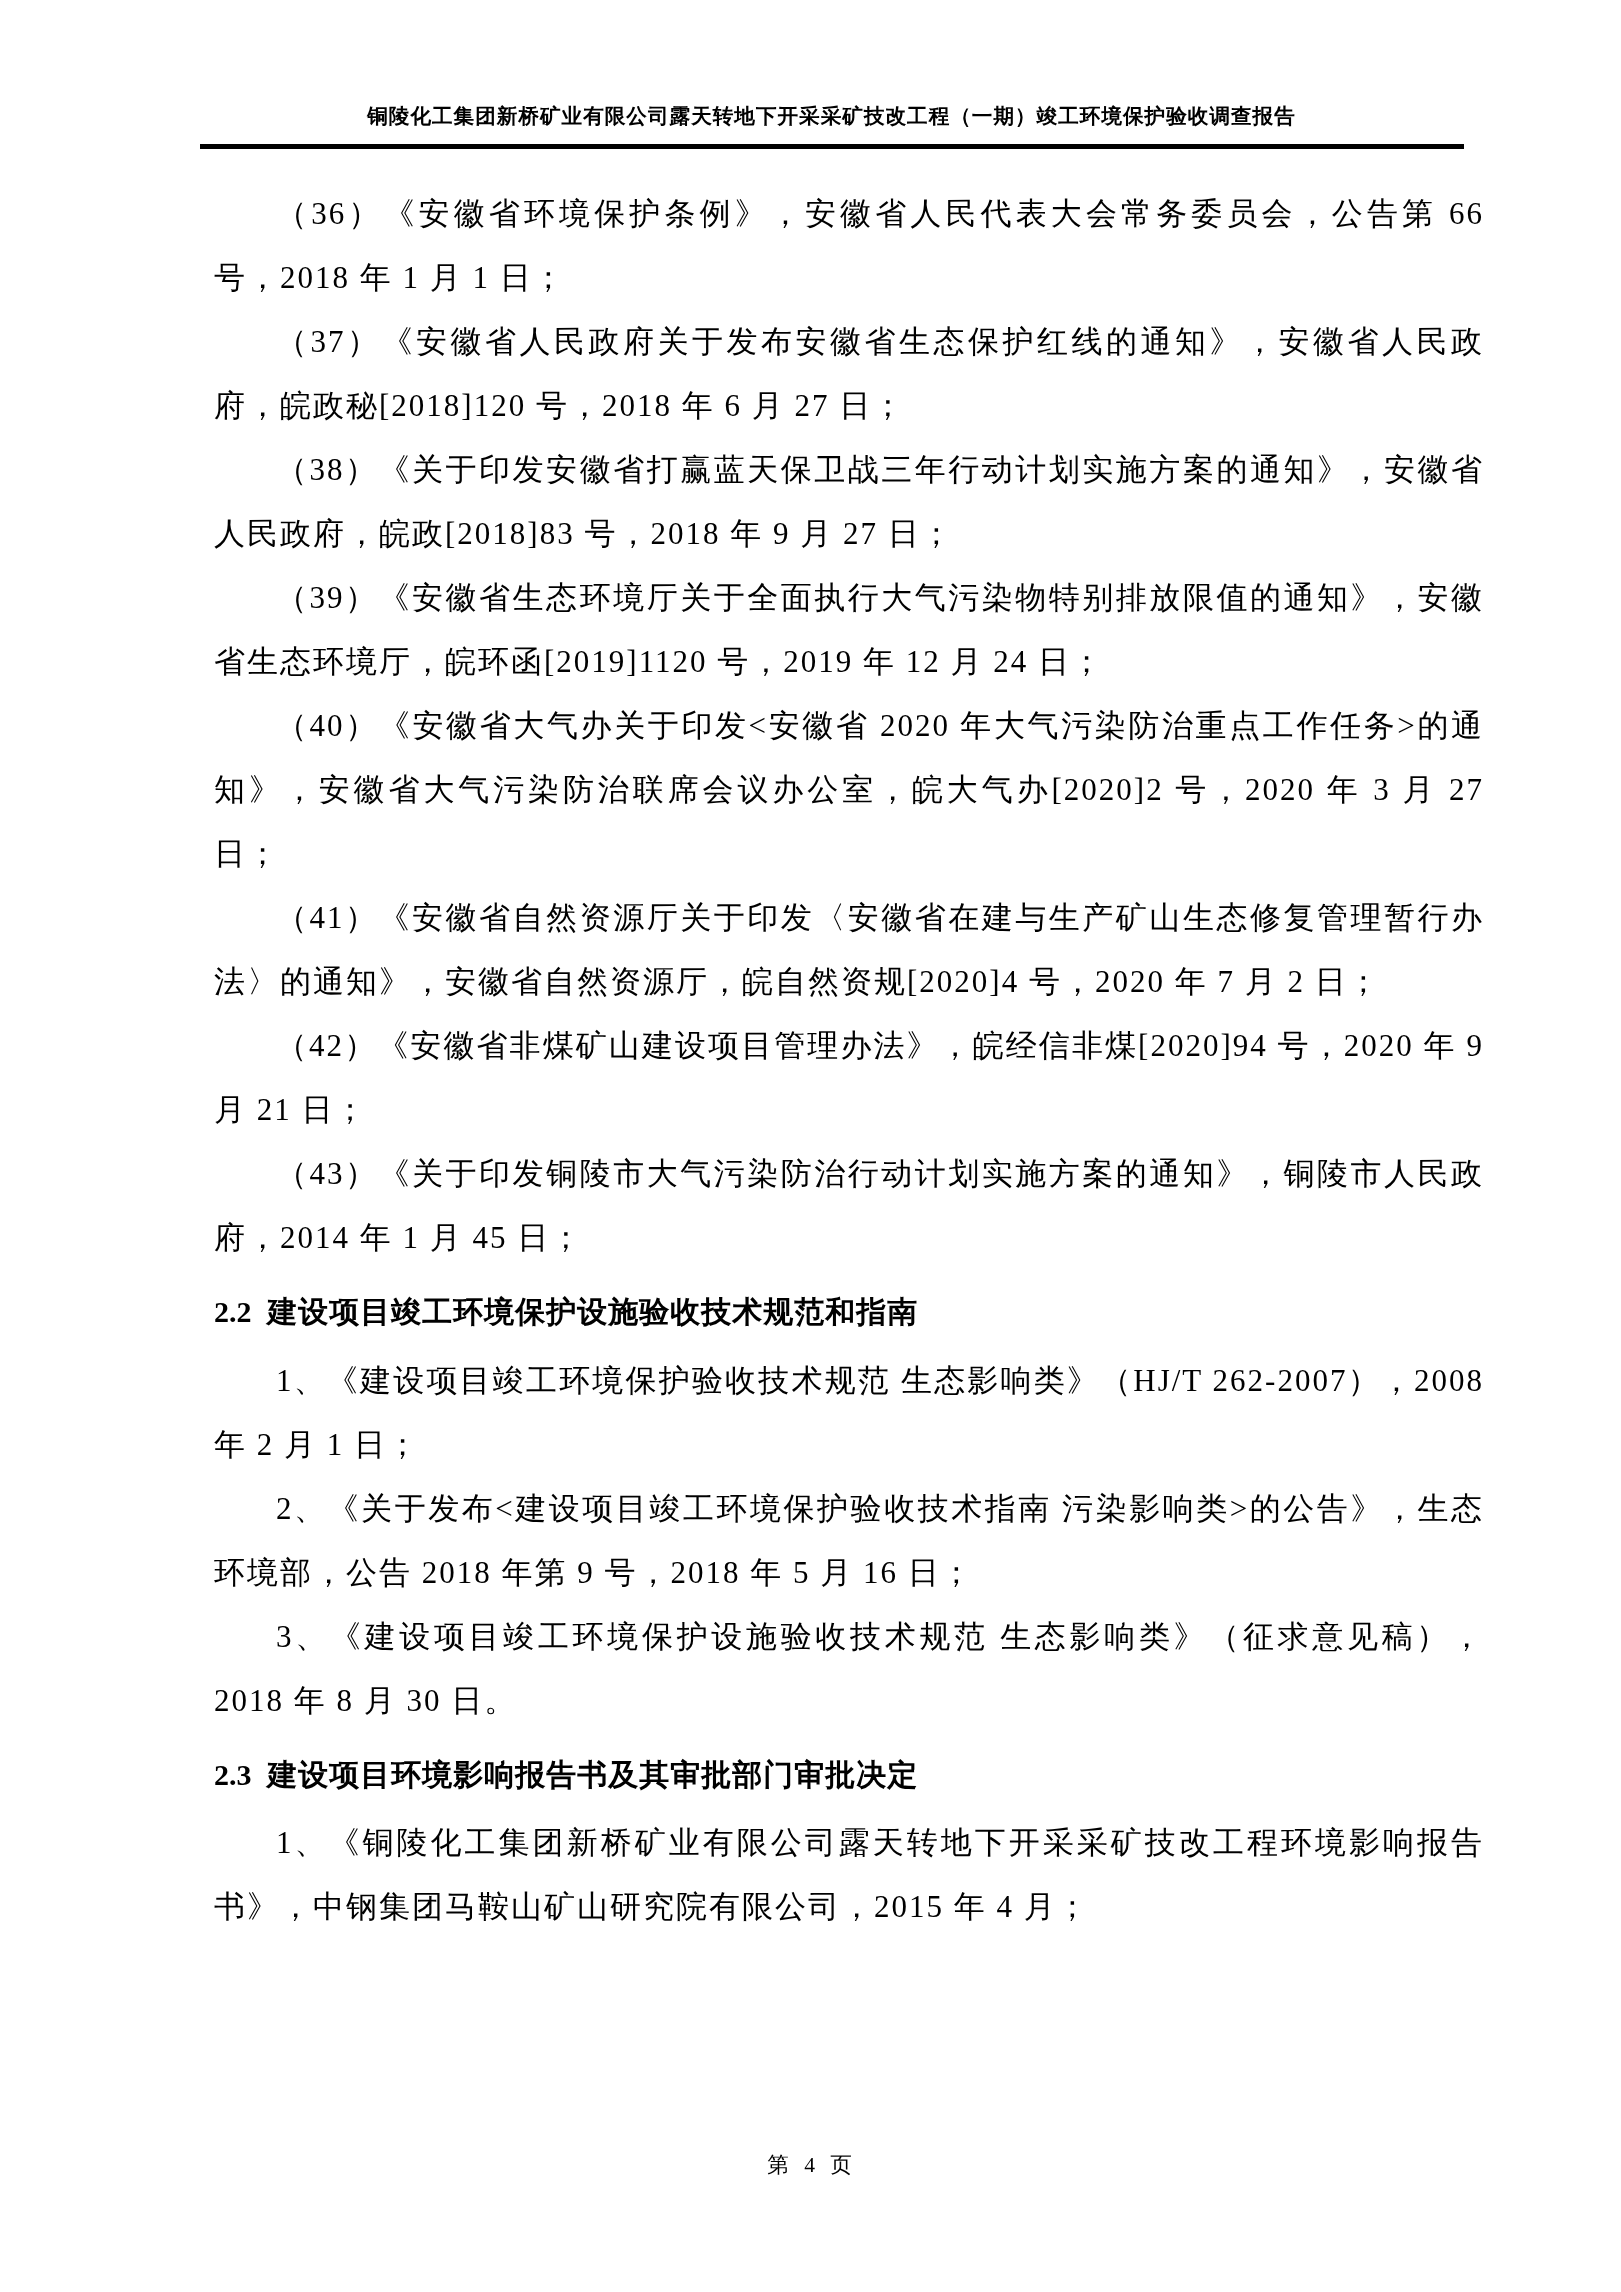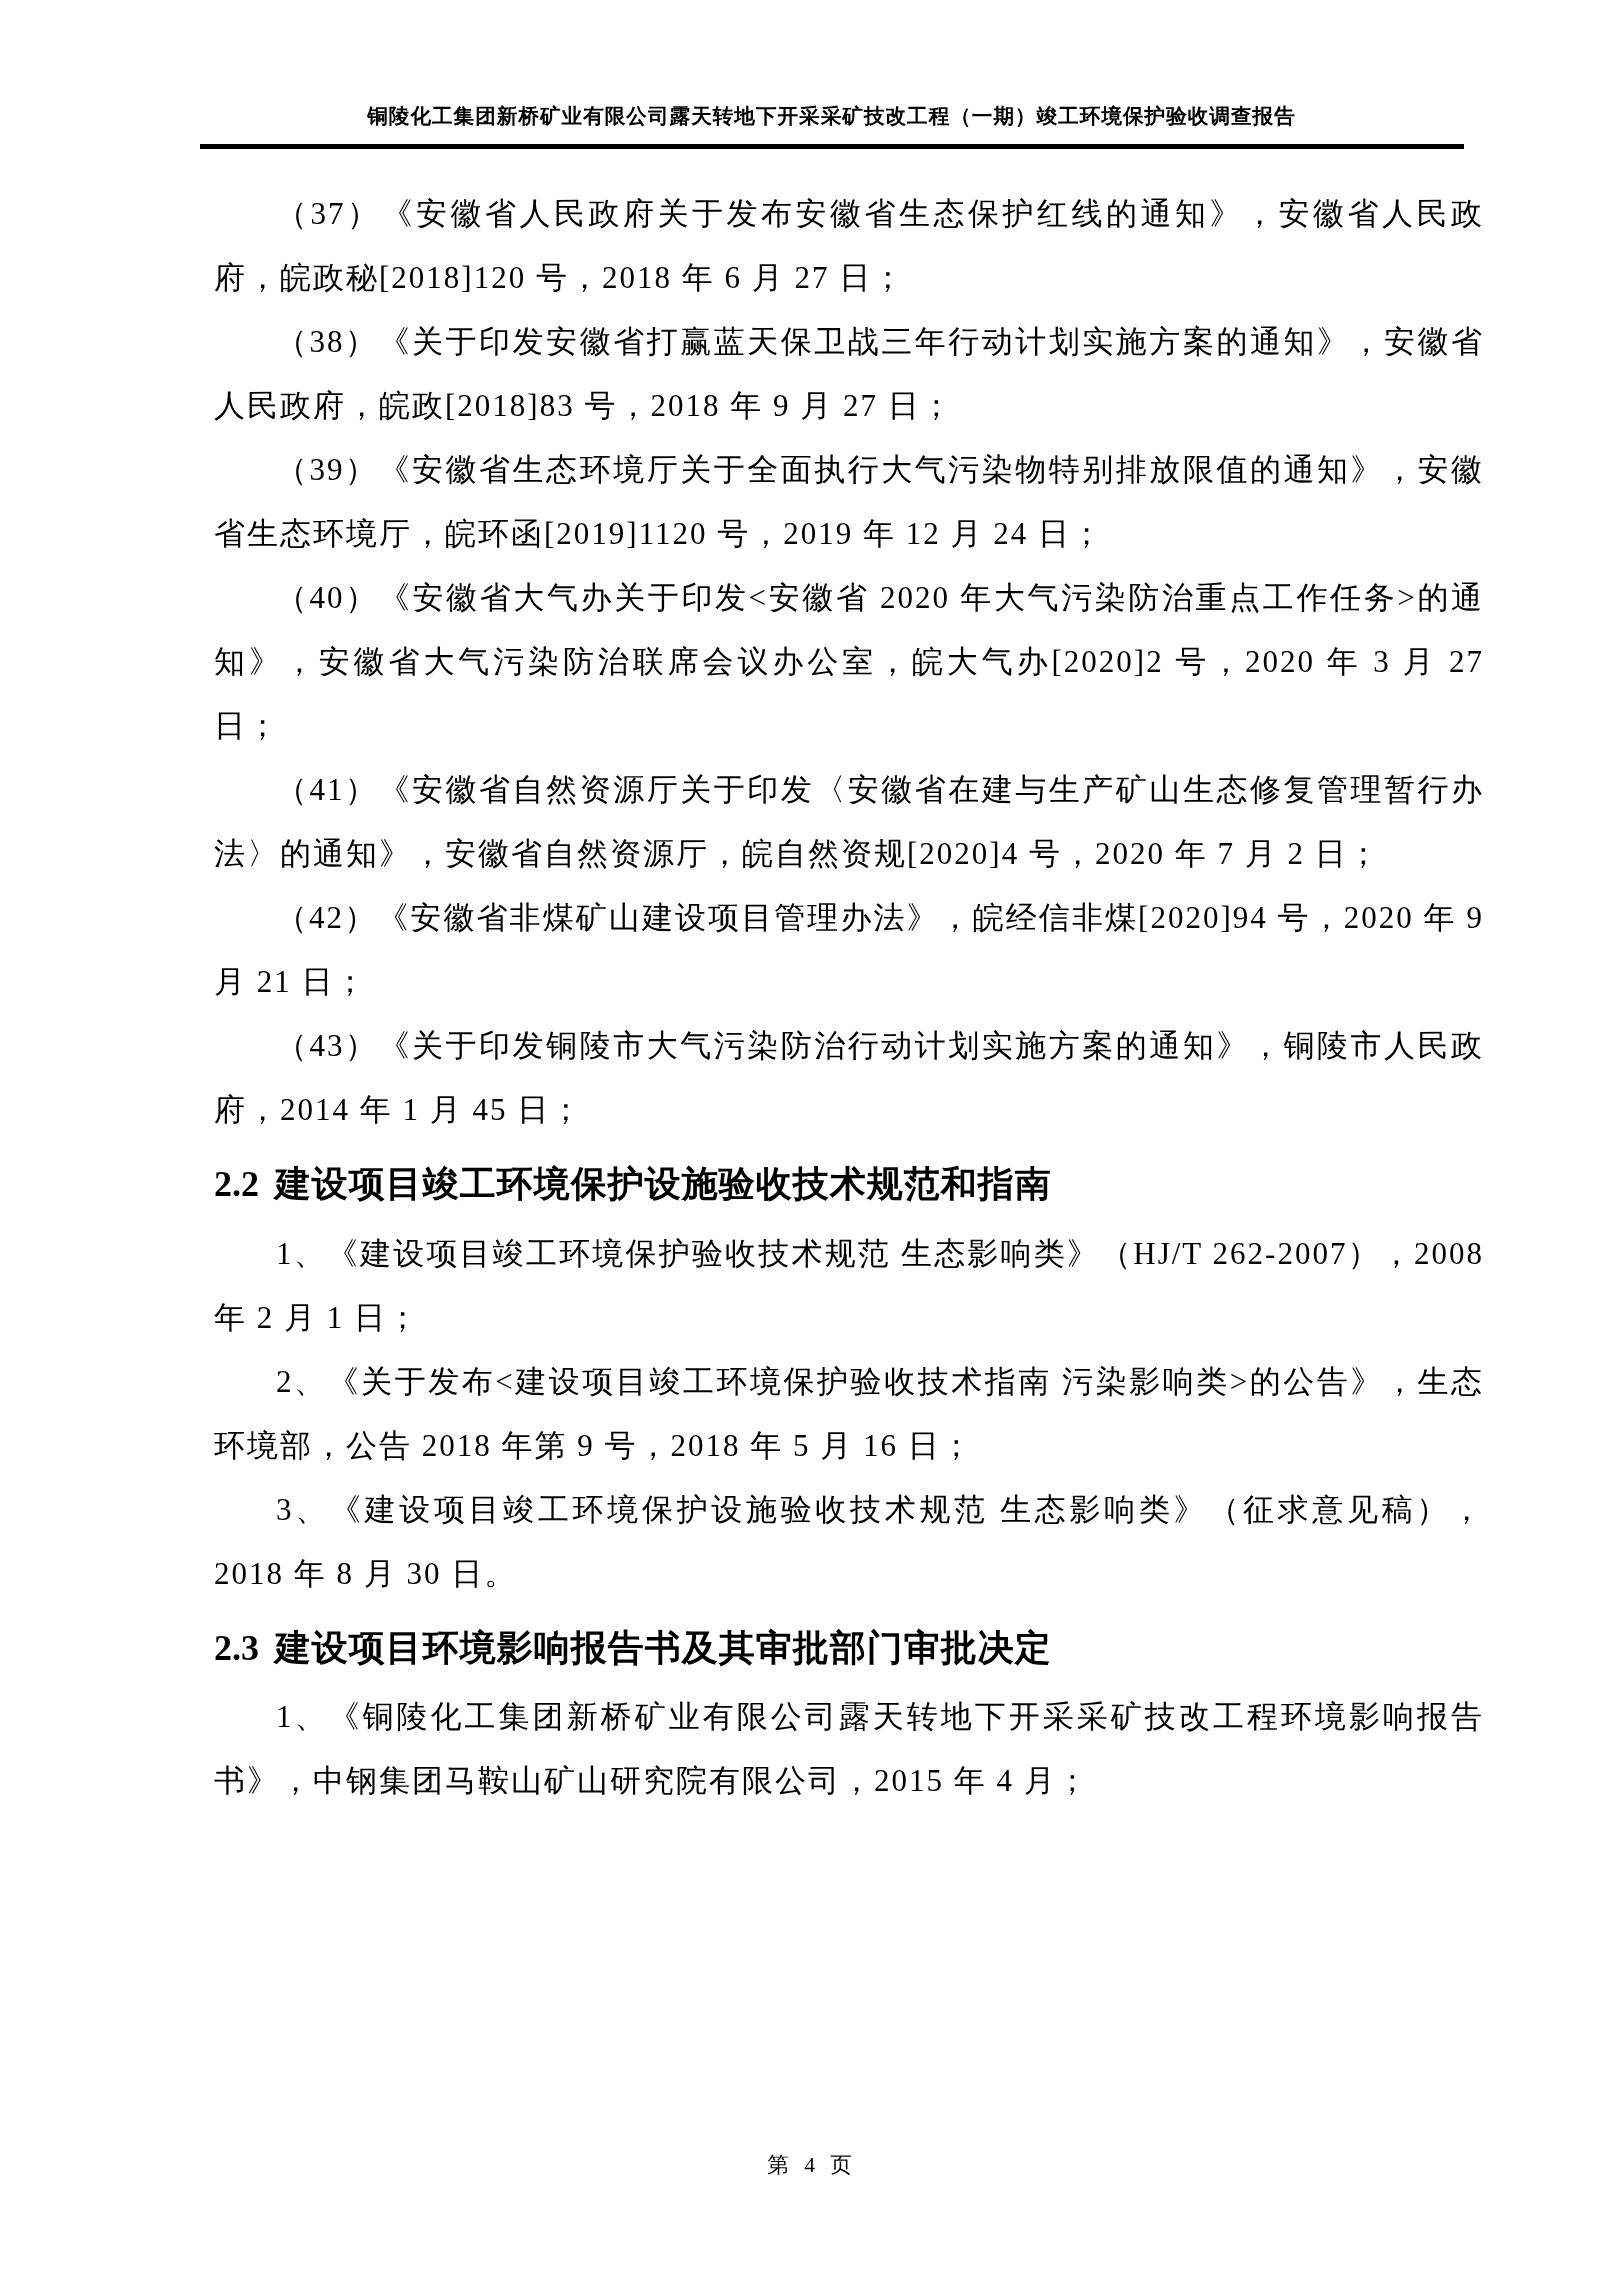--- a/index.html
+++ b/index.html
@@ -32,21 +32,21 @@
     font-size: 31px;
     line-height: 64px;
     letter-spacing: 2px;
     text-align: justify;
     text-align-last: left;
   }
   .para { margin: 0; text-indent: 2em; }
   .para.flush { text-indent: 0; }
   h2.section {
     font-family: "Liberation Sans", "DejaVu Sans", sans-serif;
-    font-size: 36px;
+    font-size: 30px;
     font-weight: bold;
     line-height: 65px;
     margin: 8.8px 0 4.9px 0;
     letter-spacing: 1px;
     text-indent: 0;
     text-align: center;
   }
   h2.section .sec-num {
     font-family: "Liberation Serif", "DejaVu Serif", serif;
     letter-spacing: 0;
@@ -69,20 +69,21 @@
 <div class="page">
 
   <div class="doc-header">
     <div class="header-title">铜陵化工集团新桥矿业有限公司露天转地下开采采矿技改工程（一期）竣工环境保护验收调查报告</div>
     <div class="header-rule"></div>
   </div>
 
   <div class="content">
 
 
+    <p class="para">（36）《安徽省环境保护条例》，安徽省人民代表大会常务委员会，公告第 66 号，2018 年 1 月 1 日；</p>
     <p class="para">（37）《安徽省人民政府关于发布安徽省生态保护红线的通知》，安徽省人民政府，皖政秘[2018]120 号，2018 年 6 月 27 日；</p>
     <p class="para">（38）《关于印发安徽省打赢蓝天保卫战三年行动计划实施方案的通知》，安徽省人民政府，皖政[2018]83 号，2018 年 9 月 27 日；</p>
     <p class="para">（39）《安徽省生态环境厅关于全面执行大气污染物特别排放限值的通知》，安徽省生态环境厅，皖环函[2019]1120 号，2019 年 12 月 24 日；</p>
     <p class="para">（40）《安徽省大气办关于印发&lt;安徽省 2020 年大气污染防治重点工作任务&gt;的通知》，安徽省大气污染防治联席会议办公室，皖大气办[2020]2 号，2020 年 3 月 27 日；</p>
     <p class="para">（41）《安徽省自然资源厅关于印发〈安徽省在建与生产矿山生态修复管理暂行办法〉的通知》，安徽省自然资源厅，皖自然资规[2020]4 号，2020 年 7 月 2 日；</p>
     <p class="para">（42）《安徽省非煤矿山建设项目管理办法》，皖经信非煤[2020]94 号，2020 年 9 月 21 日；</p>
     <p class="para">（43）《关于印发铜陵市大气污染防治行动计划实施方案的通知》，铜陵市人民政府，2014 年 1 月 45 日；</p>
 
     <h2 class="section">
       <span class="sec-num">2.2</span><span>建设项目竣工环境保护设施验收技术规范和指南</span>

